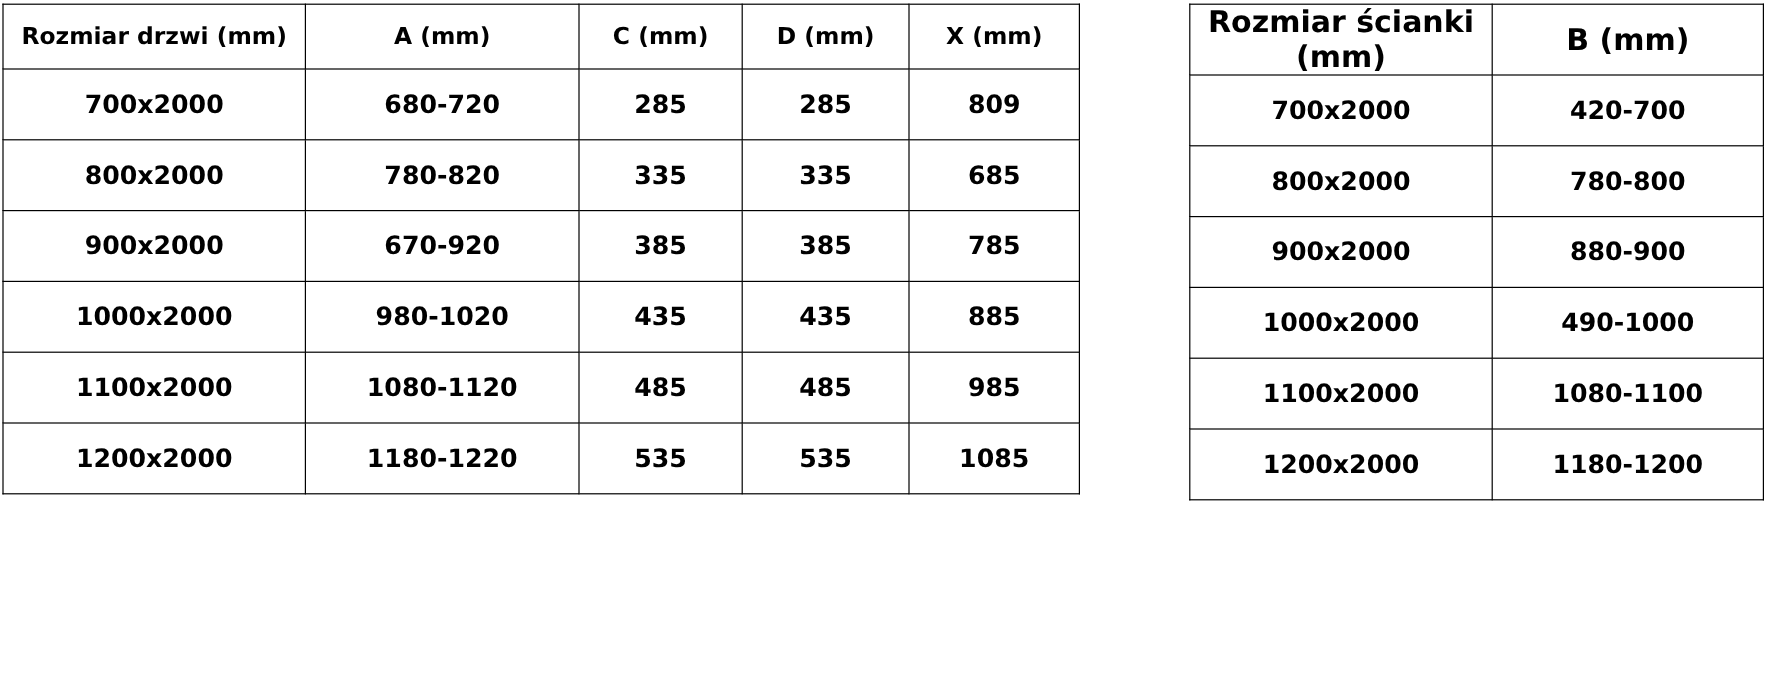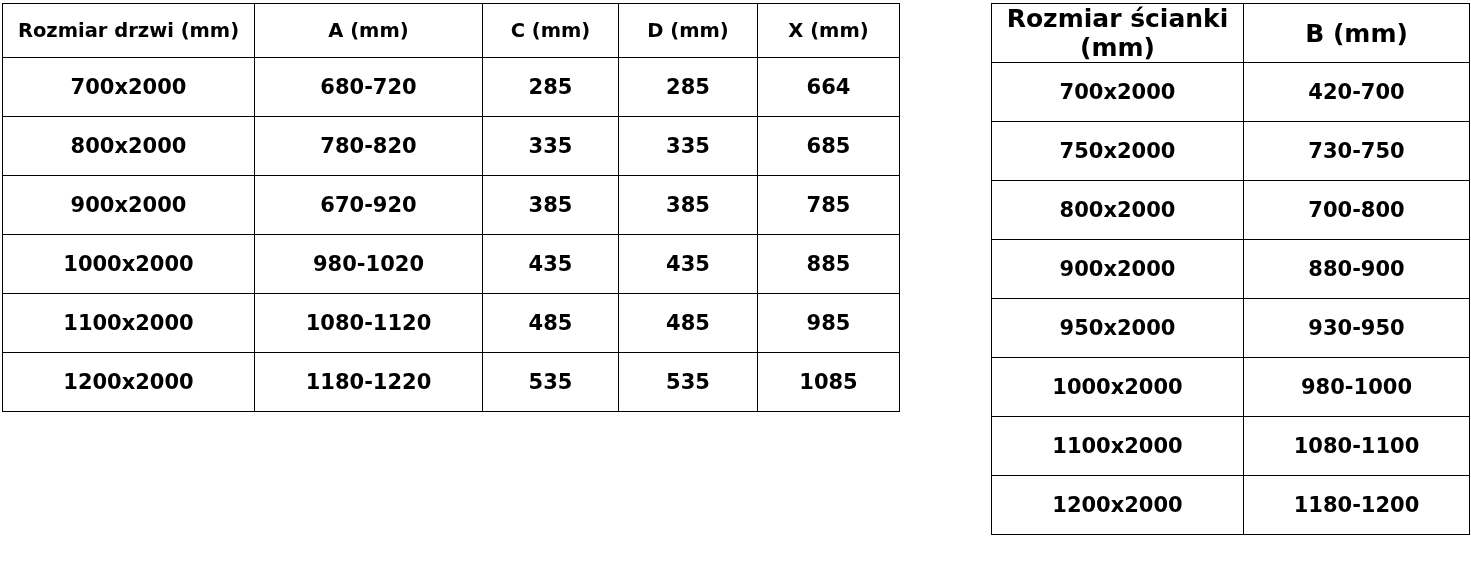--- a/index.html
+++ b/index.html
@@ -80,21 +80,21 @@
         <th>D (mm)</th>
         <th>X (mm)</th>
       </tr>
     </thead>
     <tbody>
       <tr>
         <td>700x2000</td>
         <td>680-720</td>
         <td>285</td>
         <td>285</td>
-        <td>664</td>
+        <td>809</td>
       </tr>
       <tr>
         <td>800x2000</td>
         <td>780-820</td>
         <td>335</td>
         <td>335</td>
         <td>685</td>
       </tr>
       <tr>
         <td>900x2000</td>
@@ -137,38 +137,30 @@
         <th>Rozmiar ścianki (mm)</th>
         <th>B (mm)</th>
       </tr>
     </thead>
     <tbody>
       <tr>
         <td>700x2000</td>
         <td>420-700</td>
       </tr>
       <tr>
-        <td>750x2000</td>
-        <td>730-750</td>
-      </tr>
-      <tr>
         <td>800x2000</td>
-        <td>700-800</td>
+        <td>780-800</td>
       </tr>
       <tr>
         <td>900x2000</td>
         <td>880-900</td>
       </tr>
       <tr>
-        <td>950x2000</td>
-        <td>930-950</td>
-      </tr>
-      <tr>
         <td>1000x2000</td>
-        <td>980-1000</td>
+        <td>490-1000</td>
       </tr>
       <tr>
         <td>1100x2000</td>
         <td>1080-1100</td>
       </tr>
       <tr>
         <td>1200x2000</td>
         <td>1180-1200</td>
       </tr>
     </tbody>

